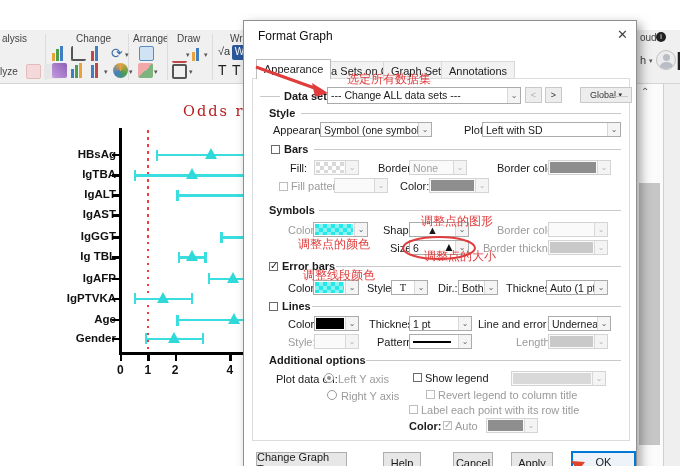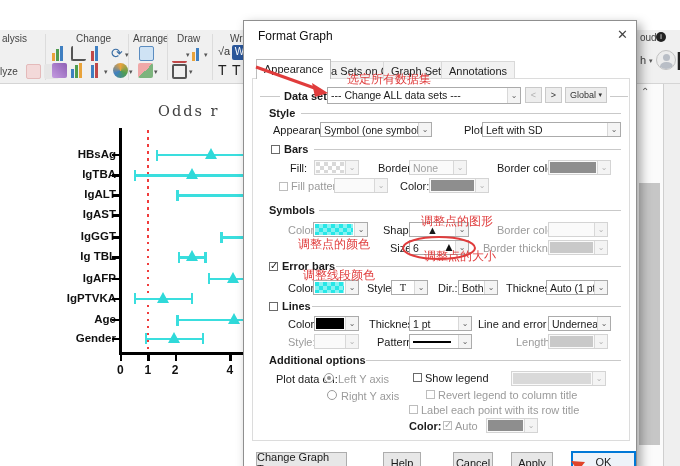--- a/index.html
+++ b/index.html
@@ -21,21 +21,21 @@
   #rightpanel { left:663px; top:84px; width:17px; height:382px; background:#efefef; border-left:1px solid #cfcfcf; }
   #vscroll { left:637px; top:84px; width:26px; height:382px; background:#fbfbfb; }
   #vscroll .up { position:absolute; left:4px; top:2px; font-size:10px; color:#555; }
   #vscroll .thumb { position:absolute; left:2px; top:99px; width:21px; height:262px; background:#c6c6c6; }
   .avatar { position:absolute; width:20px; height:20px; border-radius:50%; background:#ececec; border:1px solid #c2c2c2; overflow:hidden; }
   .avatar:before { content:""; position:absolute; left:6px; top:3px; width:7px; height:7px; border-radius:50%; background:#b9bec6; }
   .avatar:after { content:""; position:absolute; left:3px; top:11px; width:13px; height:9px; border-radius:50% 50% 0 0; background:#b9bec6; }
 
   
   #chart { left:0; top:84px; width:680px; height:382px; }
-  #chart-title { position:absolute; font-family:"DejaVu Serif", serif; font-size:14.5px; letter-spacing:2px; color:#404040; }
+  #chart-title { position:absolute; font-family:"DejaVu Serif", serif; font-size:14.5px; letter-spacing:2px; color:#b91c1c;margin-left:25px; }
   .yaxis { position:absolute; background:#000; }
   .cat-label { position:absolute; font-size:11.5px; font-weight:700; text-align:right; color:#111; }
   .ytick { position:absolute; height:2.5px; background:#000; }
   .xtick { position:absolute; width:2.5px; background:#000; }
   .xtick-label { position:absolute; font-size:12px; font-weight:700; color:#111; }
   .refline { position:absolute; width:2.5px;
     background-image:repeating-linear-gradient(to bottom,#f03c3c 0 2.5px,transparent 2.5px 7px); }
   .eb-line { position:absolute; height:2.5px; }
   .eb-cap  { position:absolute; width:2.5px; height:11px; }
   .tri { position:absolute; width:0; height:0; border-left:6.5px solid transparent; border-right:6.5px solid transparent; }
@@ -250,21 +250,21 @@
   <div class="red-note" style="left:103px;top:50px">选定所有数据集</div>
 
   <span class="rule" style="left:16px;top:75px;width:20px"></span>
   <span class="lbl b" style="left:40px;top:69px">Data set:</span>
   <div class="dd" style="left:83px;top:66px;width:194px;height:17px">
     <span class="tx">--- Change ALL data sets ---</span>
       <span class="chev">⌄</span>
   </div>
   <div class="smallbtn" style="left:281px;top:66px;color:#b0b0b0">&lt;</div>
   <div class="smallbtn" style="left:301px;top:66px">&gt;</div>
-  <div class="smallbtn" style="left:321px;top:66px;width:42px">
+  <div class="smallbtn" style="left:336px;top:66px;width:52px">
     <span>Global</span>&nbsp;<span style="font-size:7px">▾</span>
   </div>
   <span class="rule" style="left:366px;top:75px;width:18px"></span>
 
   <span class="lbl b" style="left:25px;top:86px">Style</span>
   <span class="rule" style="left:57px;top:92px;width:320px"></span>
   <span class="lbl" style="left:29px;top:103px">Appearance:</span>
   <div class="dd" style="left:76px;top:101px;width:112px">
     <span class="tx">Symbol (one symbol per co</span>
       <span class="chev">⌄</span>

